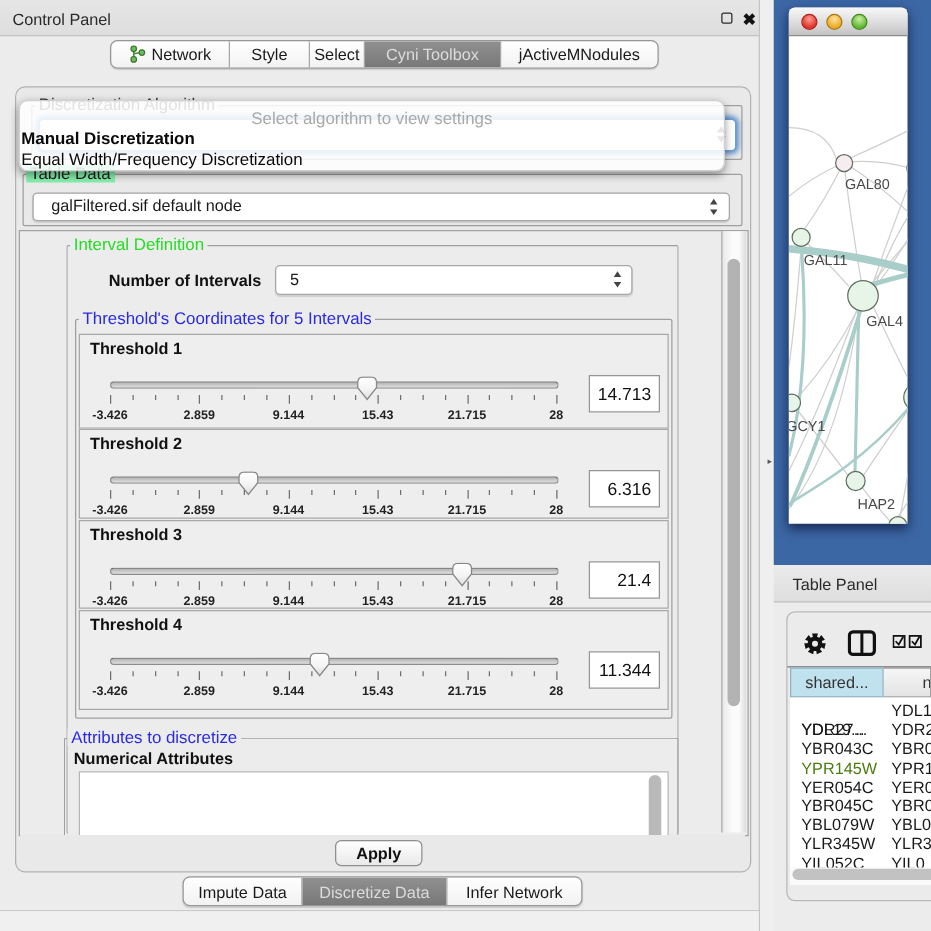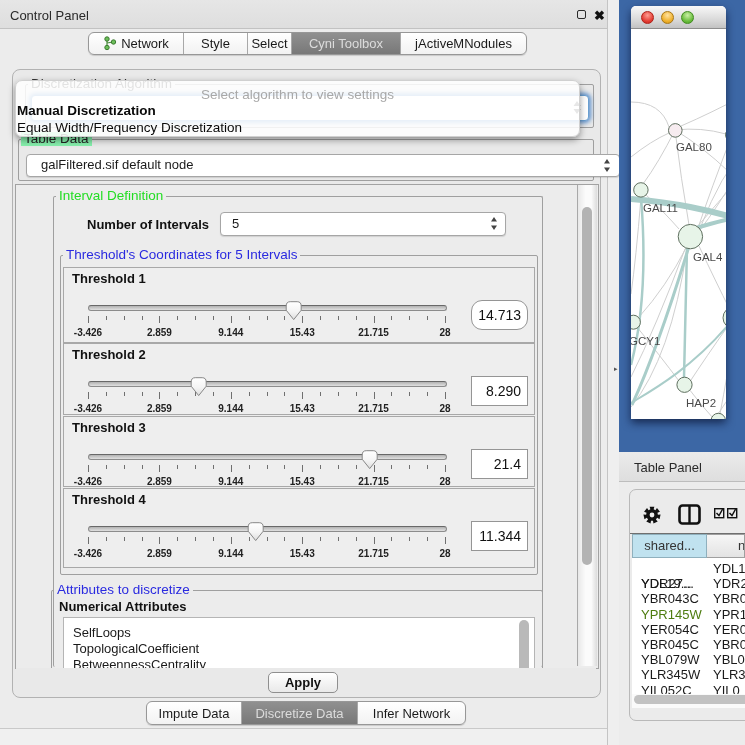--- a/index.html
+++ b/index.html
@@ -51,21 +51,21 @@
   </div>
 <div class="combo" style="left:31px;top:95px;width:556px;height:24px;
  box-shadow:0 0 4px 2px rgba(70,130,200,0.85);border-color:#6a9fd0;"></div>
 <div class="abs" style="left:571px;top:99px;width:12px;height:17px;">
 <svg width="12" height="17">
       <path d="M6 2 L9.5 7 L2.5 7 Z M6 15 L9.5 10 L2.5 10 Z" fill="#555"></path>
     </svg></div>
 <div class="grp" style="left:18px;top:139px;width:574px;height:40px;">
 <span style="background:#86efac;color:#222;">Table Data</span>
   </div>
-<div class="combo" style="left:26px;top:154px;width:556px;height:21px;padding-left:36px;">
+<div class="combo" style="left:26px;top:154px;width:556px;height:21px;">
 <span style="position:absolute;left:14px;top:2px;">galFiltered.sif default node</span>
 <svg width="10" height="15" style="position:absolute;right:7px;top:3px;">
       <path d="M5 1 L8 5.5 L2 5.5 Z M5 14 L8 9.5 L2 9.5 Z" fill="#444"></path>
     </svg>
 </div>
 <div class="abs" style="left:15px;top:184px;width:582px;height:483px;
  border:1px solid #a2a2a2;background:#ececec;"></div>
 <div class="abs" style="left:577px;top:185px;width:19px;height:481px;
  background:linear-gradient(90deg,#e8e8e8,#fbfbfb 40%,#fbfbfb 70%,#dcdcdc);border-left:1px solid #a8a8a8;"></div>
 <div class="abs" style="left:582px;top:207px;width:10px;height:358px;background:#b3b3b3;border-radius:6px;"></div>
@@ -115,21 +115,21 @@
     <svg width="18" height="20" style="position:absolute;left:221.4px;top:32.5px;">
 <defs>
         <linearGradient id="th1" x1="0" y1="0" x2="0" y2="1">
 <stop offset="0" stop-color="#ffffff"></stop>
           <stop offset="0.55" stop-color="#f4f4f4"></stop>
           <stop offset="1" stop-color="#dddddd"></stop>
         </linearGradient>
       </defs>
 <path d="M1.2 5 Q1.2 0.7 5.2 0.7 L12.2 0.7 Q16.2 0.7 16.2 5 L16.2 9.2 L8.7 18.6 L1.2 9.2 Z" fill="url(#th1)" stroke="#878787" stroke-width="1"></path>
     </svg>
-    <div class="vfield" style="left:407px;top:32px;width:49px;height:28px;line-height:28px;padding-right:6px;border-radius:11px;">14.713</div>
+    <div class="vfield" style="left:407px;top:32px;width:49px;height:28px;line-height:28px;padding-right:6px;">14.713</div>
   </div>
 <div class="tbox" style="left:63px;top:343px;width:470px;height:70px;">
     <b>Threshold 2</b>
     <div class="track" style="left:24px;top:37px;width:357px;"></div>
     <div class="tick" style="left:24.0px;top:48px;height:7px;"></div>
     <div class="tick" style="left:41.9px;top:48px;height:3.5px;"></div>
     <div class="tick" style="left:59.7px;top:48px;height:3.5px;"></div>
     <div class="tick" style="left:77.5px;top:48px;height:3.5px;"></div>
     <div class="tick" style="left:95.4px;top:48px;height:7px;"></div>
     <div class="tick" style="left:113.2px;top:48px;height:3.5px;"></div>
@@ -157,21 +157,21 @@
     <svg width="18" height="20" style="position:absolute;left:126.0px;top:32.5px;">
 <defs>
         <linearGradient id="th2" x1="0" y1="0" x2="0" y2="1">
 <stop offset="0" stop-color="#ffffff"></stop>
           <stop offset="0.55" stop-color="#f4f4f4"></stop>
           <stop offset="1" stop-color="#dddddd"></stop>
         </linearGradient>
       </defs>
 <path d="M1.2 5 Q1.2 0.7 5.2 0.7 L12.2 0.7 Q16.2 0.7 16.2 5 L16.2 9.2 L8.7 18.6 L1.2 9.2 Z" fill="url(#th2)" stroke="#878787" stroke-width="1"></path>
     </svg>
-    <div class="vfield" style="left:407px;top:32px;width:49px;height:28px;line-height:28px;padding-right:6px;">8.290</div>
+    <div class="vfield" style="left:407px;top:32px;width:49px;height:28px;line-height:28px;padding-right:6px;">6.316</div>
   </div>
 <div class="tbox" style="left:63px;top:416px;width:470px;height:69px;">
     <b>Threshold 3</b>
     <div class="track" style="left:24px;top:37px;width:357px;"></div>
     <div class="tick" style="left:24.0px;top:48px;height:7px;"></div>
     <div class="tick" style="left:41.9px;top:48px;height:3.5px;"></div>
     <div class="tick" style="left:59.7px;top:48px;height:3.5px;"></div>
     <div class="tick" style="left:77.5px;top:48px;height:3.5px;"></div>
     <div class="tick" style="left:95.4px;top:48px;height:7px;"></div>
     <div class="tick" style="left:113.2px;top:48px;height:3.5px;"></div>
@@ -248,21 +248,20 @@
       </defs>
 <path d="M1.2 5 Q1.2 0.7 5.2 0.7 L12.2 0.7 Q16.2 0.7 16.2 5 L16.2 9.2 L8.7 18.6 L1.2 9.2 Z" fill="url(#th4)" stroke="#878787" stroke-width="1"></path>
     </svg>
     <div class="vfield" style="left:407px;top:32px;width:49px;height:28px;line-height:28px;padding-right:6px;">11.344</div>
   </div>
 <div class="grp" style="left:51px;top:590px;width:490px;height:80px;border-bottom:none;">
 <span style="background:#ececec;color:#2a2ae0;">Attributes to discretize</span>
   </div>
 <div class="abs" style="left:59px;top:599px;font-size:13px;font-weight:bold;color:#111;">Numerical Attributes</div>
 <div class="abs" style="left:63px;top:617px;width:470px;height:50px;background:#fff;border:1px solid #b5b5b5;overflow:hidden;">
-<div style="position:absolute;left:9px;top:7px;font-size:13px;color:#1a1a1a;line-height:16px;">SelfLoops<br>TopologicalCoefficient<br>BetweennessCentrality</div>
 <div style="position:absolute;left:455px;top:2px;width:10px;height:60px;background:#b9b9b9;border-radius:5px;"></div>
 </div>
 <div class="abs" style="left:16px;top:668px;width:580px;height:27px;background:#e9e9e9;"></div>
 <div class="abs" style="left:268px;top:672px;width:68px;height:19px;background:linear-gradient(#ffffff,#e9e9e9);
  border:1px solid #8f8f8f;border-radius:5px;text-align:center;font-size:13px;font-weight:bold;color:#111;line-height:19px;">Apply</div>
 <div class="seg" style="left:146px;top:701px;height:22px;">
 <div style="width:94px;">Impute Data</div>
 <div class="sel" style="width:115px;">Discretize Data</div>
 <div style="width:107px;">Infer Network</div>
 </div>

